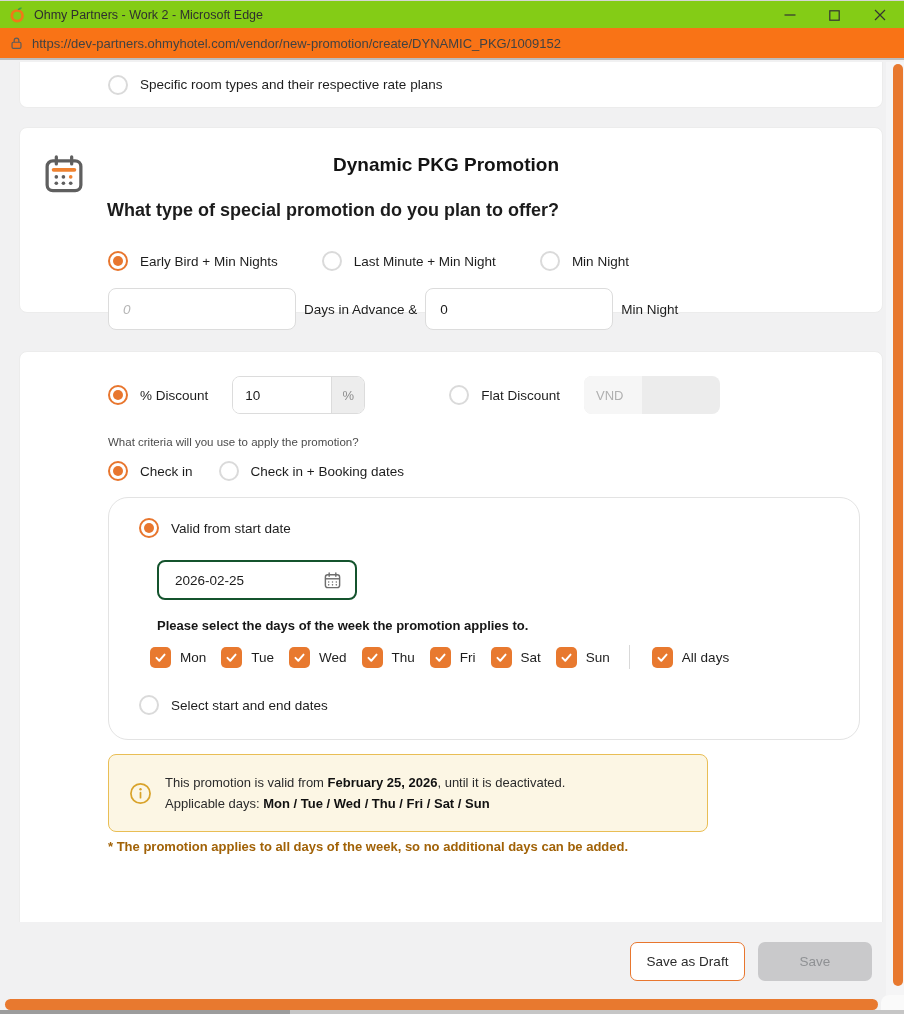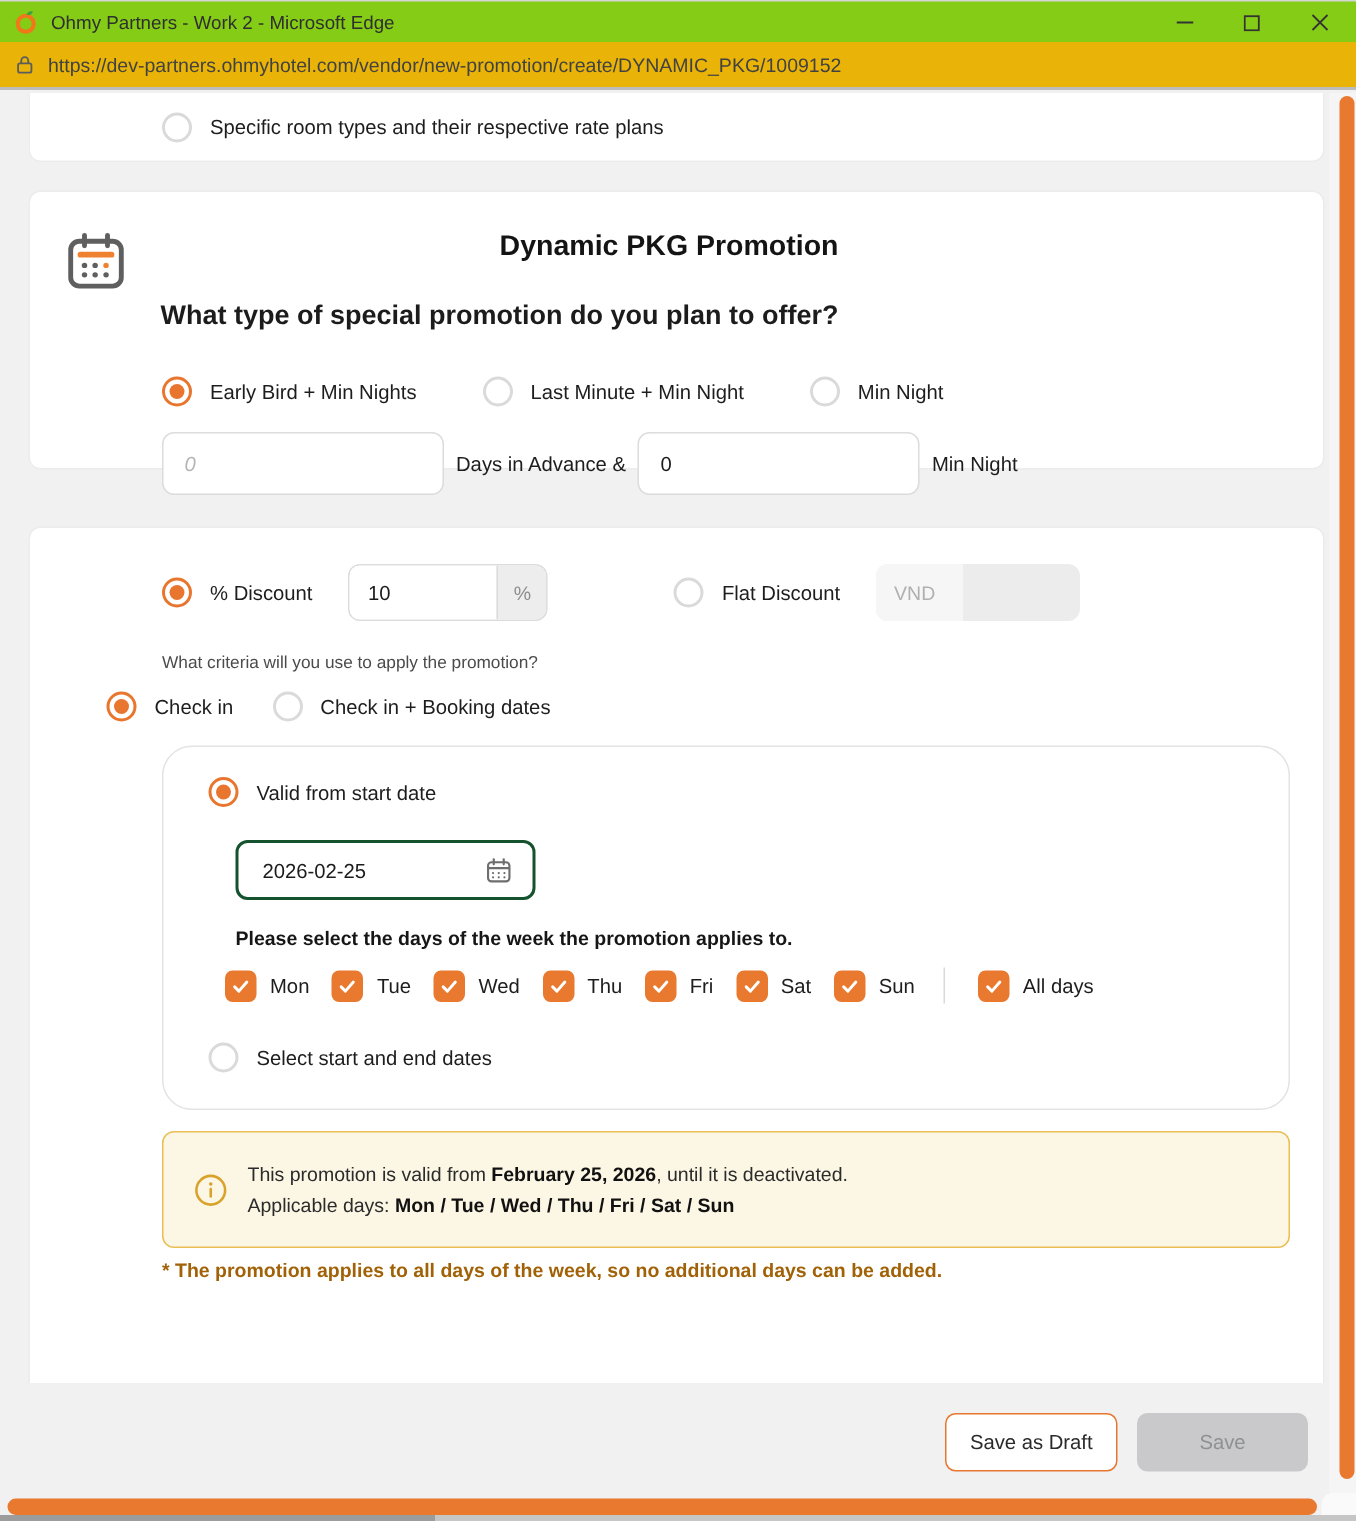--- a/index.html
+++ b/index.html
@@ -6,21 +6,21 @@
   html,body { width:904px; height:1014px; overflow:hidden; }
   body { font-family:"Liberation Sans","DejaVu Sans",sans-serif; background:#f1f1f2; }
   #window { position:relative; width:904px; height:1014px; background:#f1f1f2; overflow:hidden; }
 
   
   .titlebar { position:absolute; top:0; left:0; right:0; height:28px; background:#84cc16;
               border-top:1px solid #d5d5d5; display:flex; align-items:center; padding-left:9px; }
   .title { font-size:12.5px; color:#2f2f2f; margin-left:8px; }
   .win-controls { position:absolute; right:2px; top:0; height:28px; display:flex; }
   .win-btn { width:45px; height:28px; display:flex; align-items:center; justify-content:center; background:transparent; border:none; }
-  .urlbar { position:absolute; top:28px; left:0; right:0; height:32px; background:#eab308;
+  .urlbar { position:absolute; top:28px; left:0; right:0; height:32px; background:#f97316;
             border-bottom:2px solid #bcbcbc; display:flex; align-items:center; padding-left:10px; }
   .url { font-size:13px; color:#424242; margin-left:9px; white-space:nowrap; }
 
   
   .page { position:absolute; top:62px; left:0; width:904px; height:952px; background:#f1f1f2; }
   .card { background:#fff; width:864px; margin-left:19px; border:1px solid #ececec; }
   .card1 { height:46px; border-top:none; border-radius:0 0 8px 8px; display:flex; align-items:center; padding-left:88px; }
   .card2 { margin-top:19px; border-radius:8px; height:186px; }
   .card3 { margin-top:38px; border-radius:8px; height:600px; }
 
@@ -46,36 +46,36 @@
   .discount-row { margin:24px 0 0 88px; display:flex; align-items:center; }
   .group { display:flex; margin-left:24px; border:1px solid #dcdcdc; border-radius:8px; overflow:hidden; height:38px; background:#fff; }
   .group input { width:98px; border:none; padding:0 12px; font-size:13.5px; outline:none; font-family:inherit; color:#1b1b1b; }
   .suffix { width:33px; background:#ededed; border-left:1px solid #dcdcdc; display:flex; align-items:center; justify-content:center; color:#8d8d8d; font-size:13px; }
   .flat-opt { margin-left:84px; }
   .vnd-group { margin-left:24px; height:38px; width:136px; border-radius:8px; overflow:hidden; display:flex; background:#ececec; }
   .vnd-prefix { width:58px; background:#f6f6f6; display:flex; align-items:center; padding-left:12px; color:#b0b0b0; font-size:13px; }
   .vnd-group input { border:none; background:transparent; width:78px; outline:none; font-family:inherit; }
 
   .criteria-q { margin:22px 0 0 88px; font-size:11.5px; color:#4b4b4b; }
-  .criteria-row { margin:13px 0 0 51px; display:flex; align-items:center; gap:26px; }
+  .criteria-row { margin:13px 0 0 88px; display:flex; align-items:center; gap:26px; }
 
   .period-box { margin:16px 0 0 88px; width:752px; border:1px solid #e3e3e3; border-radius:20px; padding:20px 0 24px 0; background:#fff; }
   .pb-radio1 { margin-left:30px; }
   .date-field { margin:22px 0 0 48px; width:200px; height:40px; border:2px solid #14532d; border-radius:8px;
                 display:flex; align-items:center; justify-content:space-between; padding:0 13px 0 16px; background:#fff; cursor:pointer; }
   .date-text { font-size:13.5px; color:#1b1b1b; }
   .days-prompt { margin:18px 0 0 48px; font-size:13px; font-weight:bold; color:#161616; }
   .days-row { margin:12px 0 0 41px; display:flex; align-items:center; }
   .day { display:flex; align-items:center; gap:9px; margin-right:15px; cursor:pointer; }
   .cb { width:21px; height:21px; border-radius:5px; background:#E8792F; display:flex; align-items:center; justify-content:center; flex:none; }
   .day-label { font-size:13.5px; color:#1d1d1d; }
   .vdiv { width:1px; height:24px; background:#d9d9d9; margin:0 12px 0 4px; }
   .pb-radio2 { margin:26px 0 0 30px; }
 
-  .alert { margin:14px 0 0 88px; width:752px; background:#FCF6E4; border:1px solid #E9BE55; border-radius:8px;
+  .alert { margin:14px 0 0 88px; width:600px; background:#FCF6E4; border:1px solid #E9BE55; border-radius:8px;
            display:flex; align-items:center; padding:17px 20px; gap:13px; }
   .alert-text { font-size:13px; color:#2b2b2b; line-height:21px; }
   .alert-text b { color:#111; }
   .warning { margin:7px 0 0 88px; font-size:13px; font-weight:bold; color:#a16207; }
 
   
   .footer { position:absolute; left:0; top:922px; width:904px; height:92px; background:#f1f1f2; }
   .btn { position:absolute; top:20px; height:39px; border-radius:7px; font-size:13.5px; font-family:inherit; cursor:pointer; }
   .btn-draft { left:630px; width:115px; background:#fff; border:1px solid #E8762E; color:#2b2b2b; }
   .btn-save { left:758px; width:114px; background:#c9c9cb; border:none; color:#8f9194; }

